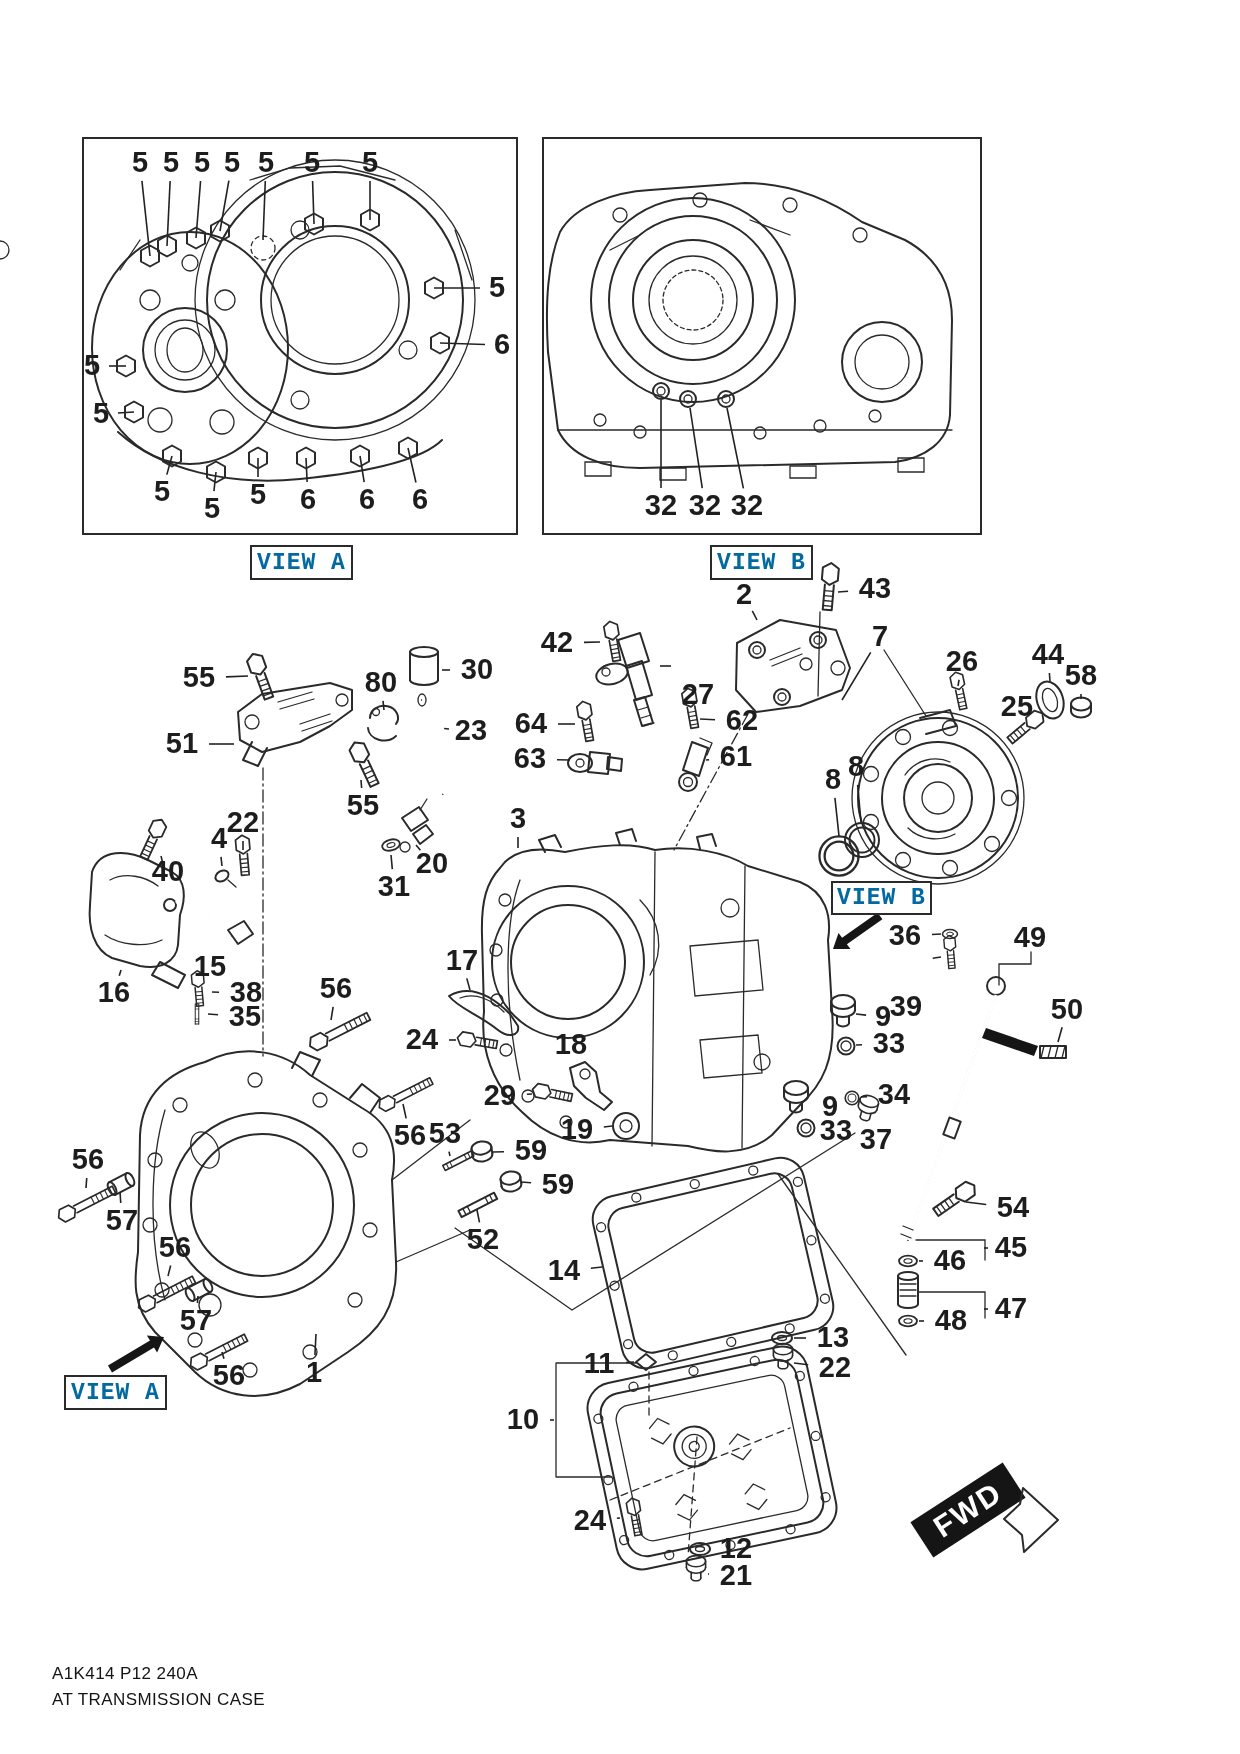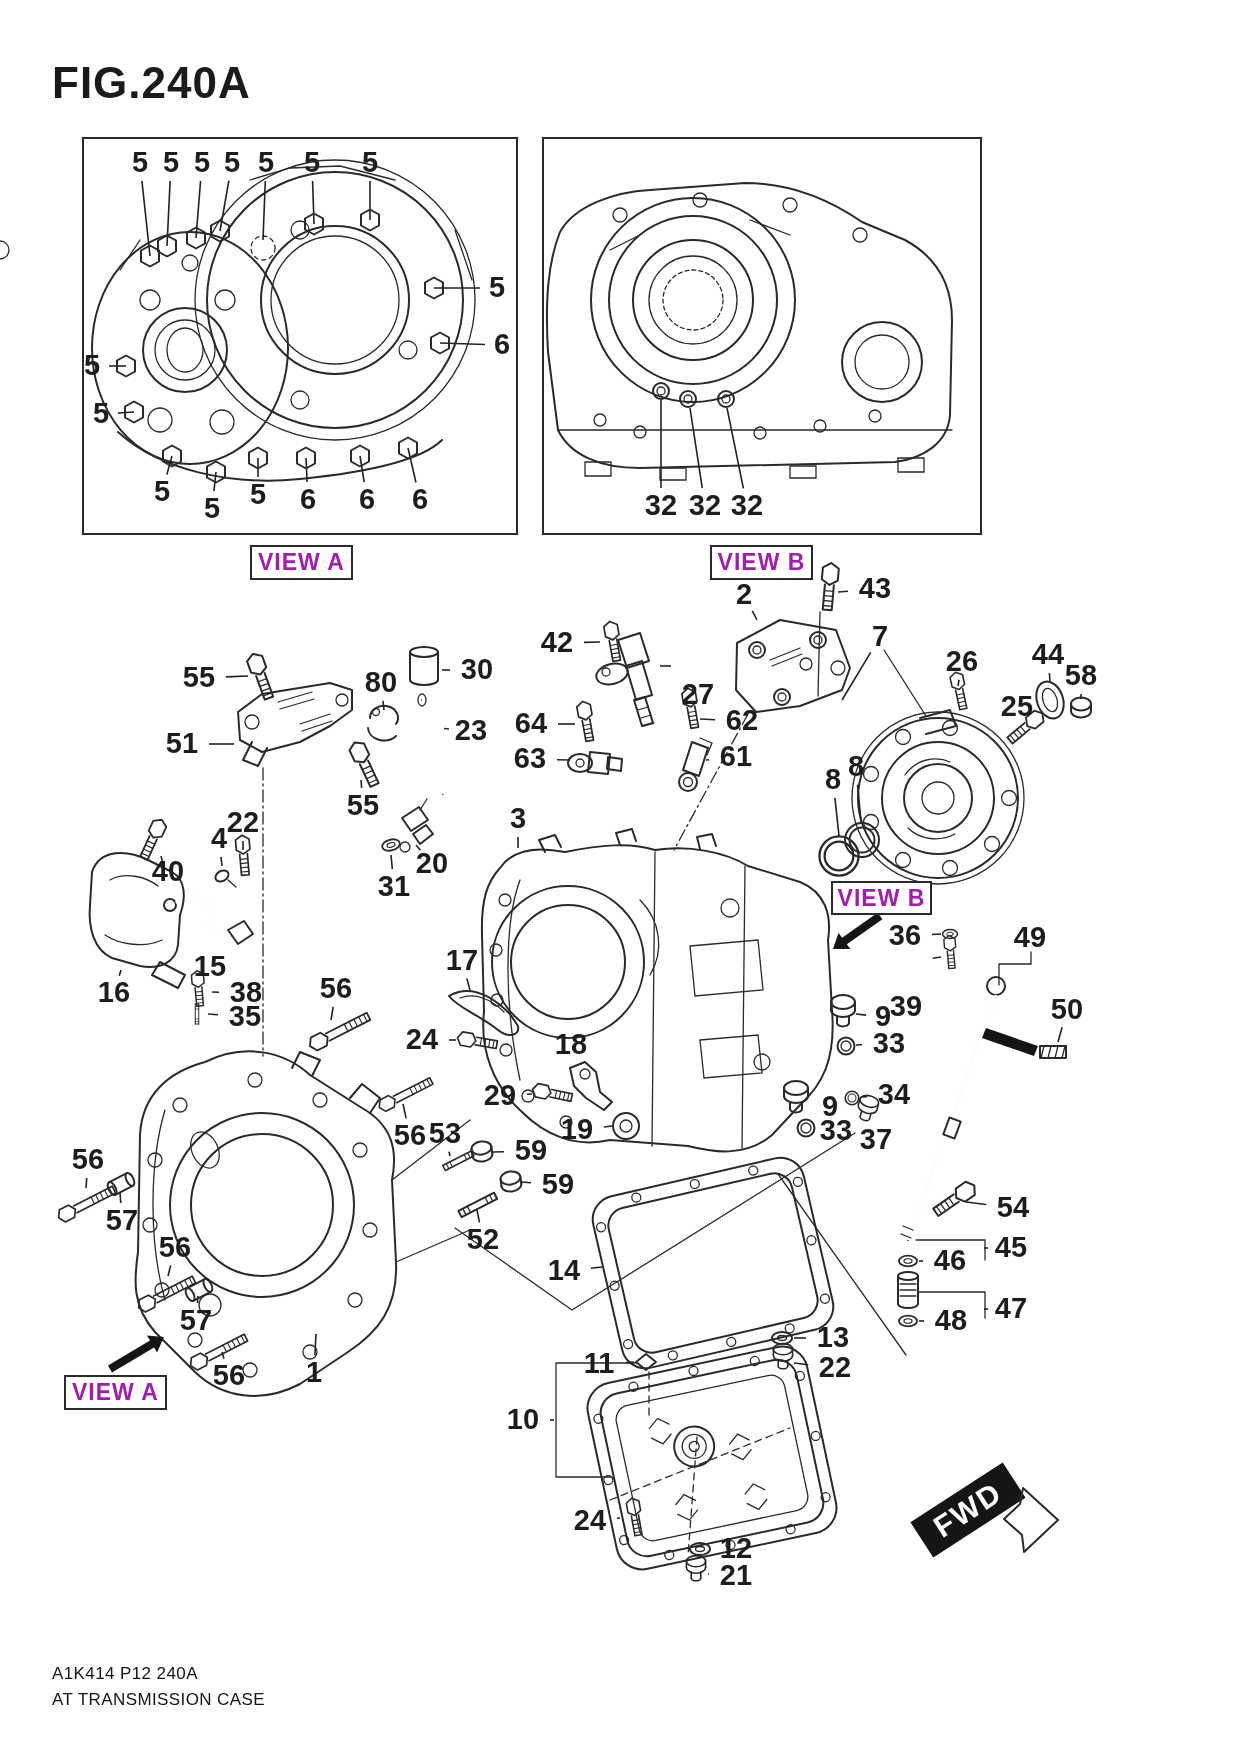--- a/index.html
+++ b/index.html
@@ -1,38 +1,37 @@
 <!DOCTYPE html>
 <html><head>
 <meta charset="utf-8">
 <style>
   html,body{margin:0;padding:0;background:#e8e8e8;}
   .page{position:relative;width:1240px;height:1754px;background:#ffffff;margin:0 auto;
         font-family:"Liberation Sans",sans-serif;overflow:hidden;}
   .title{position:absolute;left:52px;top:58px;font-size:44px;font-weight:700;color:#1b1b1b;letter-spacing:1px;}
   .frame{position:absolute;border:2.5px solid #2a2a2a;background:transparent;}
-  .viewcap{position:absolute;border:2.5px solid #2a2a2a;color:#a21caf;font-size:23px;font-weight:700;
-           display:flex;align-items:center;justify-content:center;letter-spacing:1px;background:#fff;}
+  .viewcap{position:absolute;border:2.5px solid #2a2a2a;color:#0369a1;font-size:23px;font-weight:700;
+           display:flex;align-items:center;justify-content:center;letter-spacing:1px;background:#fff;font-family:Liberation Mono, monospace;}
   .callout{position:absolute;transform:translate(-50%,-52%);font-size:29px;font-weight:600;color:#1d1d1d;
            line-height:1;white-space:nowrap;}
   .footer{position:absolute;left:52px;color:#141414;font-size:17px;letter-spacing:0.4px;}
   svg.art{position:absolute;left:0;top:0;}
   .ln{fill:none;stroke:#2a2a2a;stroke-width:2;stroke-linecap:round;stroke-linejoin:round;}
   .lnt{fill:none;stroke:#2a2a2a;stroke-width:1.3;stroke-linecap:round;}
   .lead{stroke:#222;stroke-width:1.6;}
   .blk{fill:#151515;stroke:none;}
   .dash{stroke-dasharray:7 5;}
   .ddot{stroke-dasharray:12 4 2 4;}
 </style>
 </head>
 <body>
 
 <div class="page">
 
-  <div class="title">FIG.240A</div>
 
   <div class="frame" style="left:82px;top:137px;width:432px;height:394px;"></div>
   <div class="frame" style="left:542px;top:137px;width:436px;height:394px;"></div>
 
   <svg class="art" width="1240" height="1754" viewBox="0 0 1240 1754">
     <defs>
       <g id="p-hex">
           <path class="ln" d="M-9,-5.5 L0,-10.5 L9,-5.5 L9,5.5 L0,10.5 L-9,5.5 Z"></path>
         </g>
       <g id="p-bolt">

